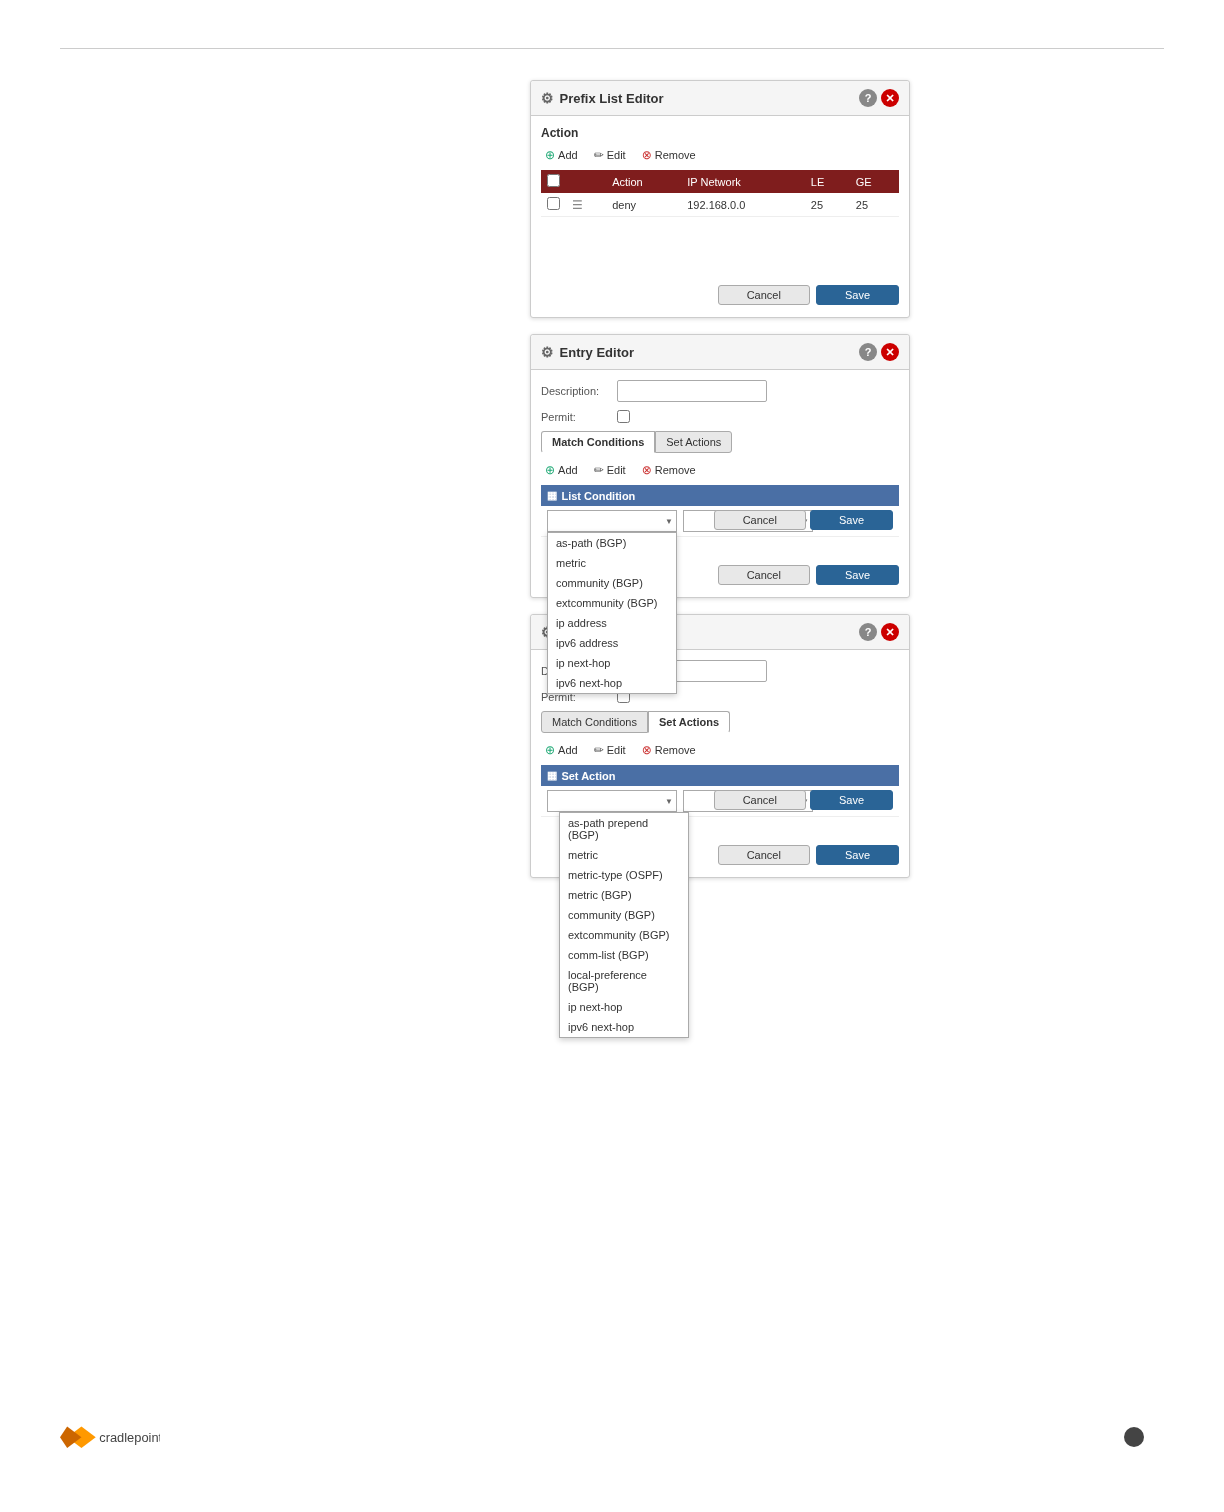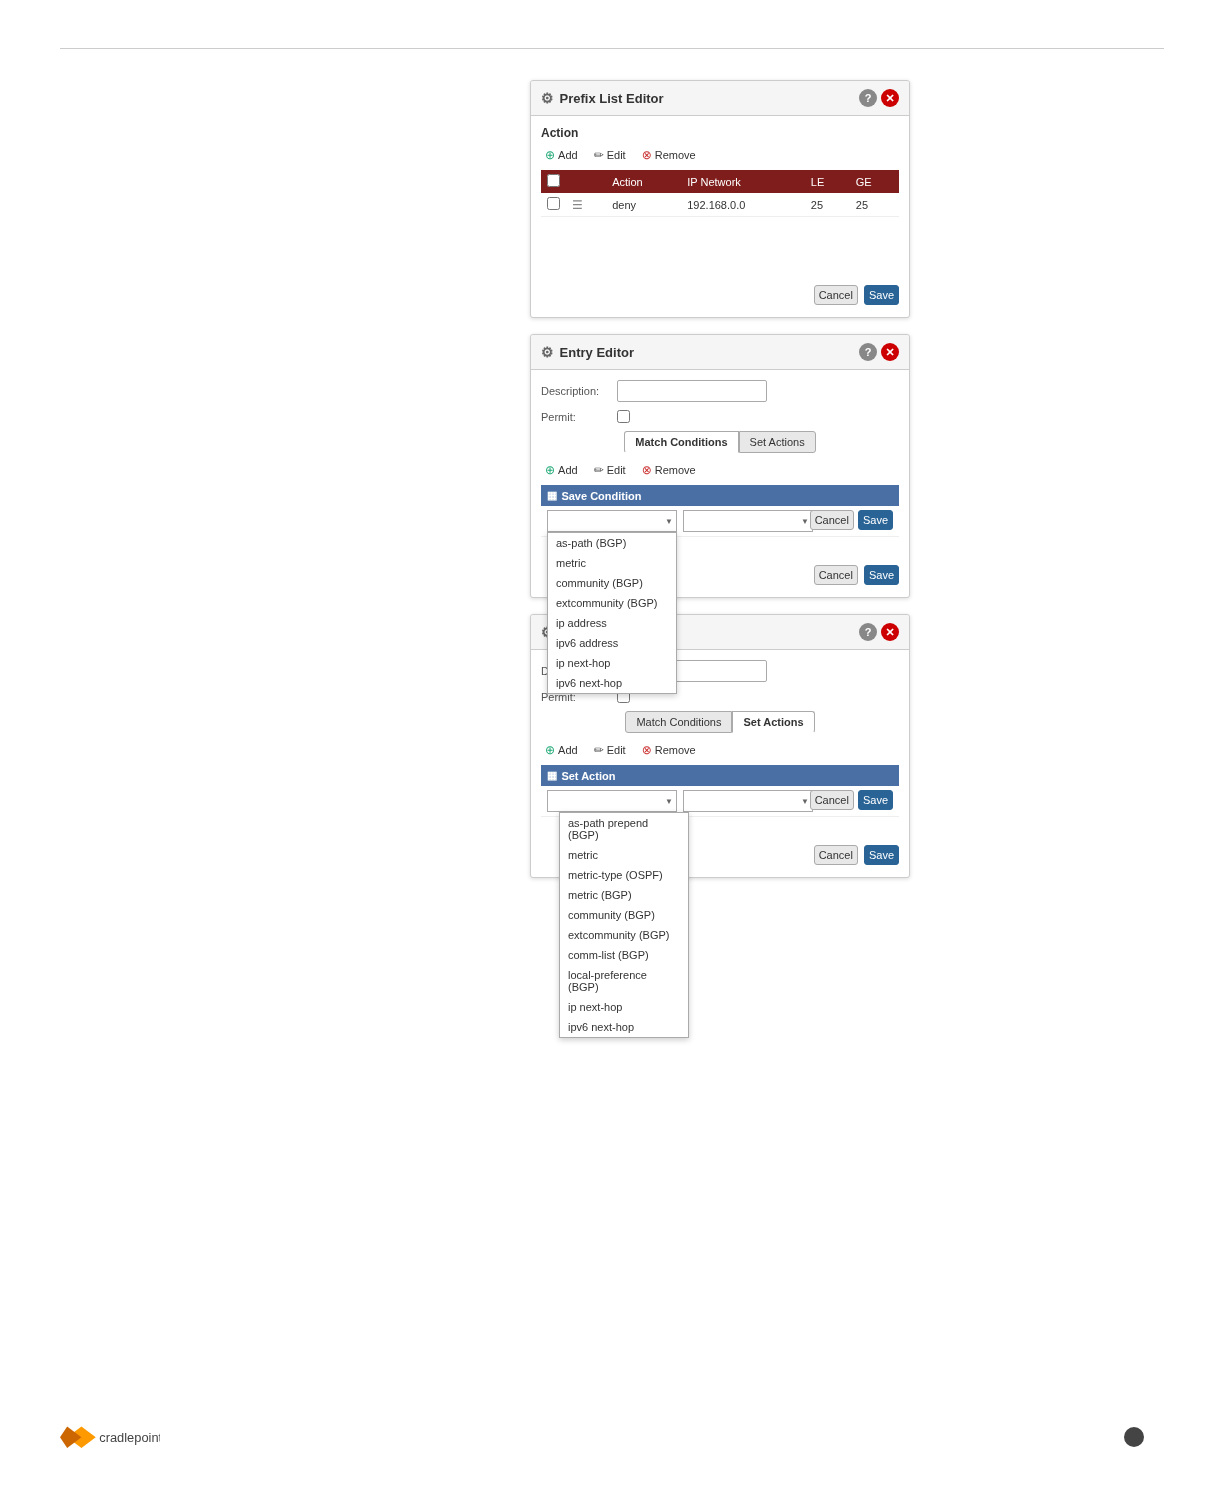--- a/index.html
+++ b/index.html
@@ -134,21 +134,20 @@
       font-weight: bold;
       color: #333;
       margin-bottom: 6px;
     }
 
     
     .tab-bar {
       display: flex;
       gap: 0;
       margin-bottom: 8px;
-      justify-content: center;
     }
 
     .tab {
       padding: 4px 10px;
       font-size: 11px;
       cursor: pointer;
       border: 1px solid #aaa;
       background: #e8e8e8;
       color: #333;
     }
@@ -240,21 +239,21 @@
 
     
     .action-row {
       display: flex;
       justify-content: flex-end;
       gap: 6px;
       padding: 8px 0 2px 0;
     }
 
     .btn {
-      padding: 3px 4px;
+      padding: 3px 28px;
       font-size: 11px;
       cursor: pointer;
       border-radius: 3px;
       border: 1px solid #aaa;
     }
 
     .btn-cancel {
       background: #e8e8e8;
       color: #333;
     }
@@ -427,21 +426,21 @@
             <span>Edit</span>
           </button>
           <button class="toolbar-btn">
             <span class="icon remove-icon">⊗</span>
             <span>Remove</span>
           </button>
         </div>
 
         <div class="table-section-header">
           <span class="section-icon">▦</span>
-          <span>Save Condition</span>
+          <span>List Condition</span>
         </div>
 
         <div style="position: relative; padding: 4px 6px; border-bottom: 1px solid #eee; background: #fff;">
           <div style="display: flex; align-items: flex-start; gap: 6px;">
 
             <div style="position: relative; display: inline-block;">
               <div style="border: 1px solid #aaa; padding: 2px 18px 2px 4px; width: 130px; height: 22px; background: #fff; font-size: 11px; display: flex; align-items: center; cursor: pointer;">
                 <span style="font-size: 8px; position: absolute; right: 4px; color: #666;">▼</span>
               </div>
 

